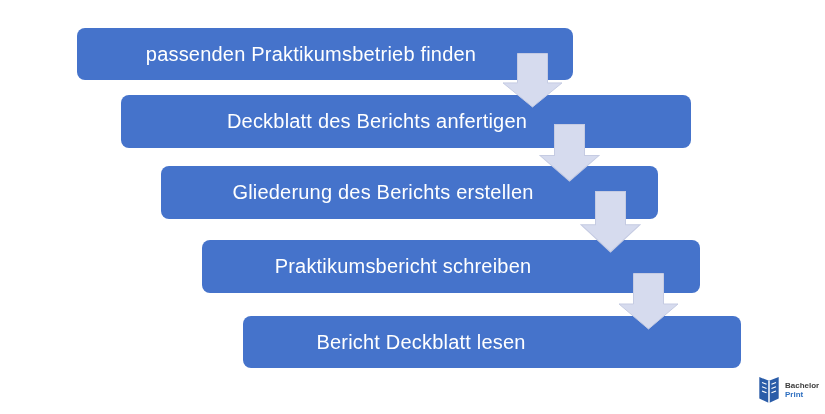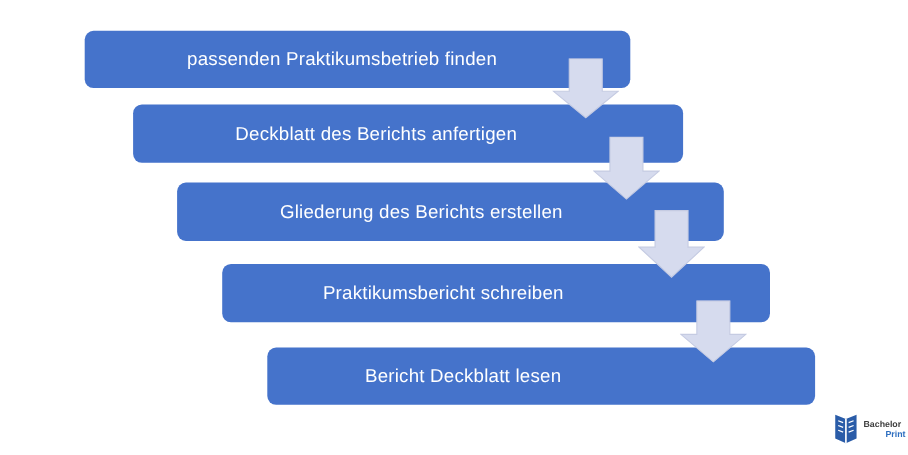--- a/index.html
+++ b/index.html
@@ -8,30 +8,30 @@
     position:relative;
     width:825px;height:414px;
     background:var(--bg,#ffffff);
     overflow:hidden;
   }
   .step{
     position:absolute;
     background:var(--box-color,#4573cb);
     border-radius:8px;
     color:var(--text-color,#ffffff);
-    font-size:17px;
+    font-size:20px;
     letter-spacing:.2px;
     display:flex;align-items:center;justify-content:center;
     text-align:center;
     box-sizing:border-box;
     z-index:1;
   }
   
   .step-1{left:77px; top:28px;  width:496px;height:52px;padding-right:28px;}
-  .step-2{left:121px;top:95px;  width:500px;height:53px;padding-right:58px;}
+  .step-2{left:121px;top:95px;  width:570px;height:53px;padding-right:58px;}
   .step-3{left:161px;top:166px; width:497px;height:53px;padding-right:53px;text-align:center;}
   .step-4{left:202px;top:240px; width:498px;height:53px;padding-right:96px;align-items:center;}
   .step-5{left:243px;top:316px; width:498px;height:52px;padding-right:142px;}
   .arrow{
     position:absolute;
     width:61px;
     z-index:2;
     line-height:0;
   }
   .arrow svg{display:block;width:100%;height:100%;}
@@ -53,21 +53,20 @@
   .logo-icon{width:26px;height:28px;line-height:0;}
   .logo-icon svg{display:block;width:100%;height:100%;}
   .logo-text{display:flex;flex-direction:column;justify-content:center;}
   .logo-text .line1{
     font-size:8px;font-weight:bold;line-height:9px;
     color:var(--brand-dark,#3d3d3d);letter-spacing:0;
   }
   .logo-text .line2{
     font-size:8px;font-weight:bold;line-height:9px;
     color:var(--brand-blue,#2e6fc0);
-    margin-left:20px;
   }
 </style>
 </head>
 <body>
 
 <div class="canvas">
 
   <div class="step step-1">
     <span>passenden Praktikumsbetrieb finden</span>
   </div>

